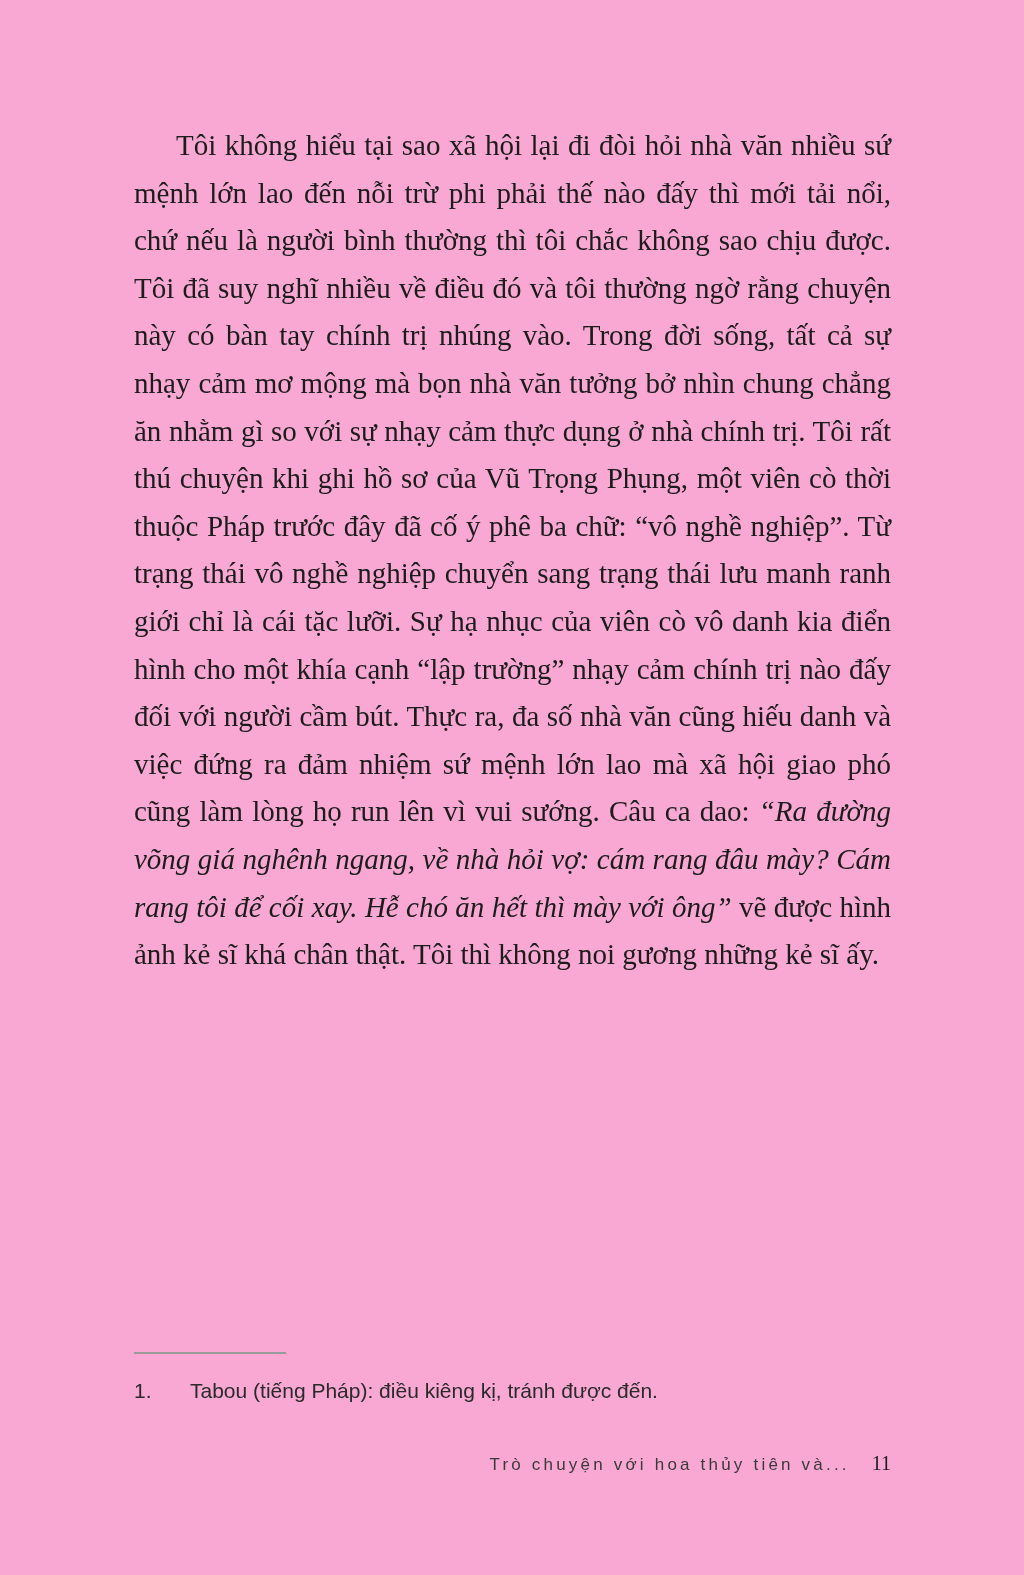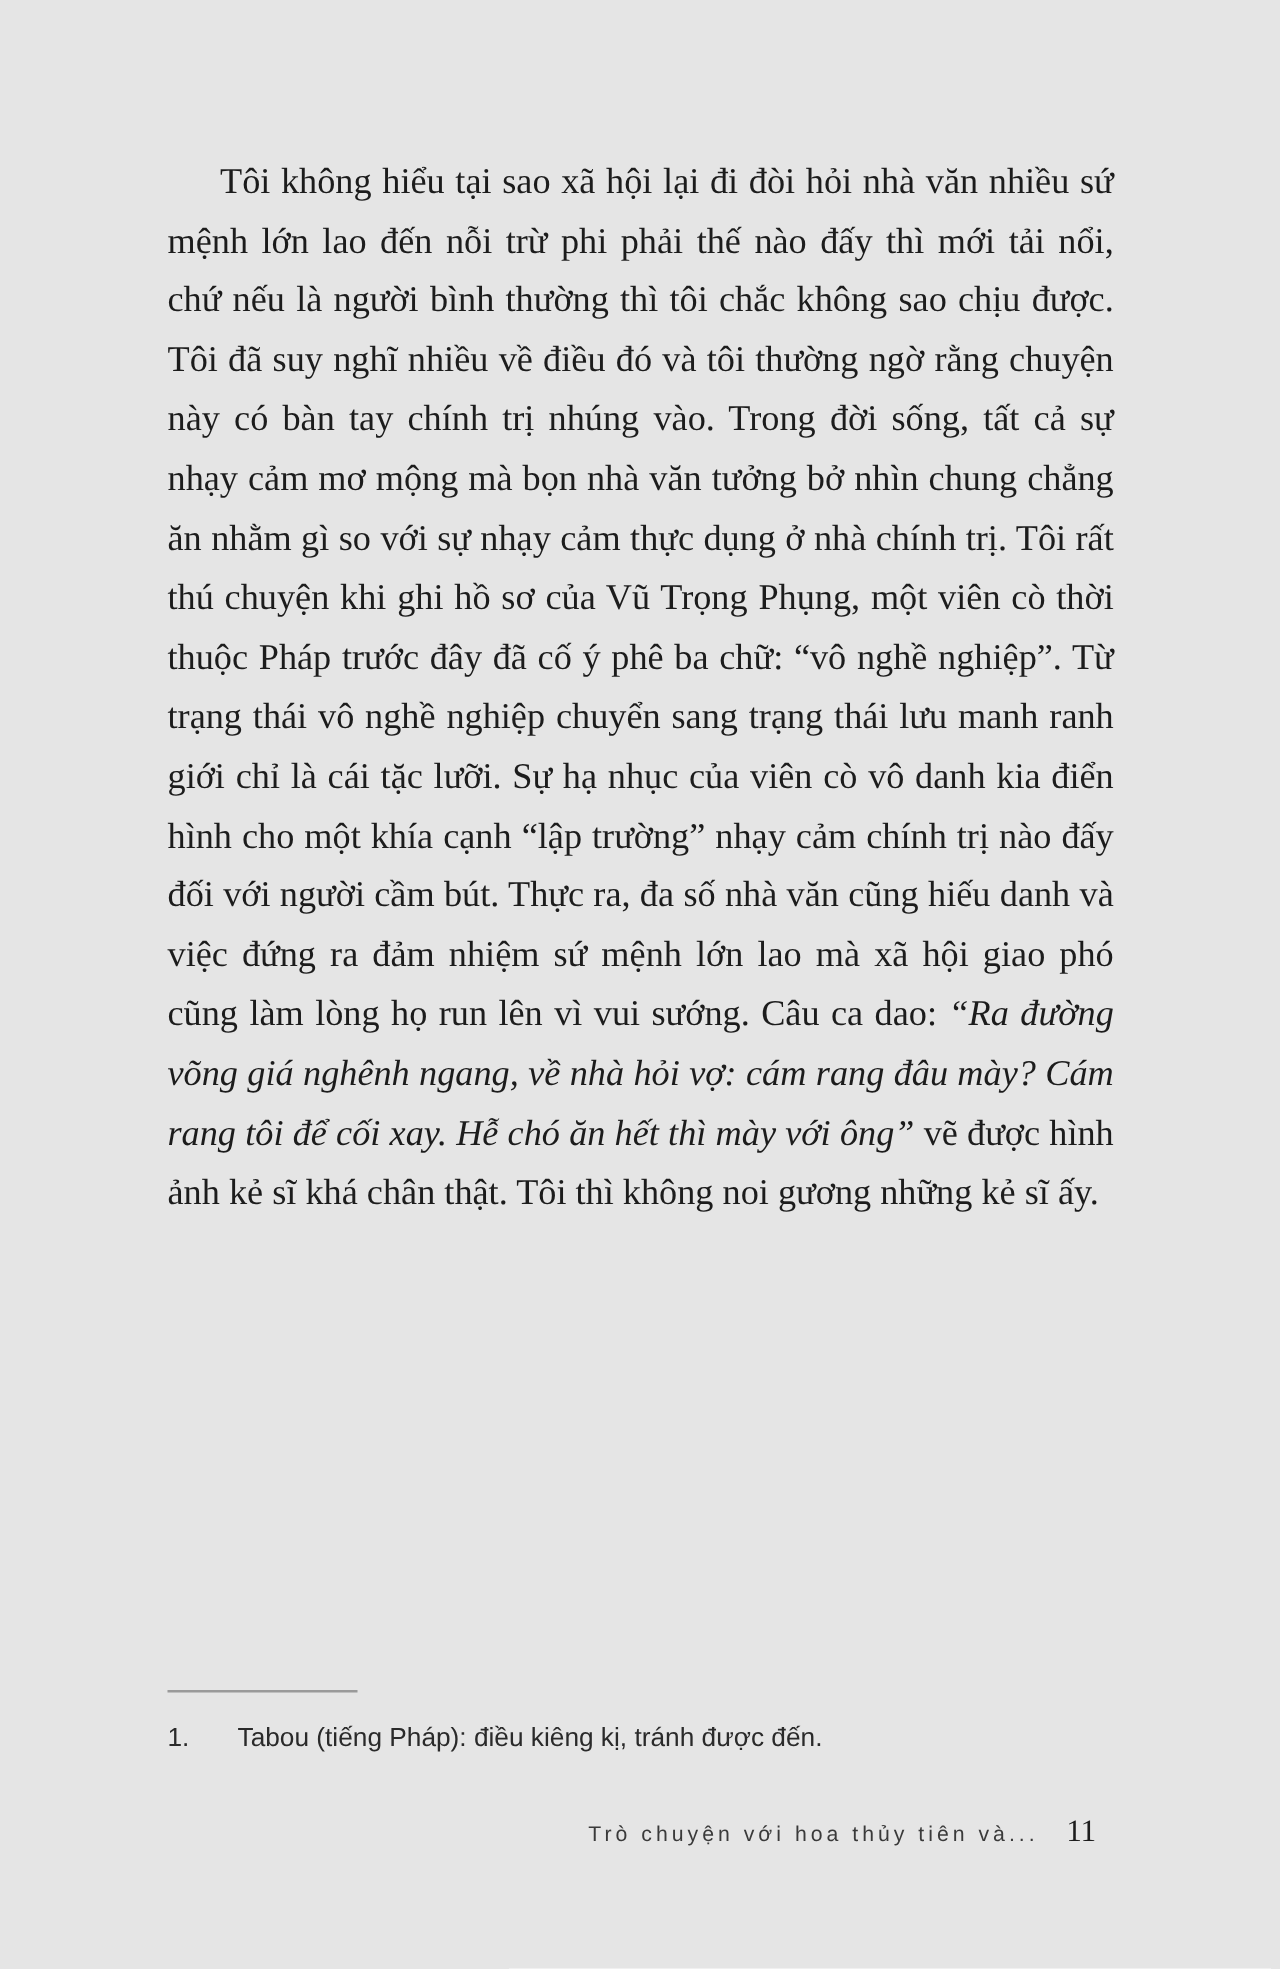--- a/index.html
+++ b/index.html
@@ -5,21 +5,21 @@
   * { margin: 0; padding: 0; box-sizing: border-box; }
 
   html, body {
     background: #ffffff;
   }
 
   .page {
     position: relative;
     width: 1024px;
     height: 1575px;
-    background: #e5e5e5;
+    background: #f9a8d4;
     overflow: hidden;
     font-family: "Liberation Serif", "DejaVu Serif", serif;
     color: #1c1c1c;
   }
 
   .text-block {
     position: absolute;
     top: 122px;
     left: 134px;
     width: 757px;
@@ -71,36 +71,36 @@
     flex: 0 0 56px;
   }
 
   .fn-text {
     flex: 1;
   }
 
   .footer {
     position: absolute;
     top: 1452px;
-    right: 147px;
+    right: 133px;
     display: flex;
     align-items: baseline;
     gap: 22px;
   }
 
   .running-title {
     font-family: "Liberation Sans", "DejaVu Sans", sans-serif;
     font-size: 17px;
     letter-spacing: 3.2px;
     color: #3a3a3a;
   }
 
   .page-number {
     font-family: "Liberation Serif", "DejaVu Serif", serif;
-    font-size: 25px;
+    font-size: 20px;
     color: #1c1c1c;
   }
 </style>
 </head>
 <body>
 
 <div class="page">
 
   <div class="text-block">
     <p class="para"><span>Tôi không hiểu tại sao xã hội lại đi đòi hỏi nhà văn nhiều sứ mệnh lớn lao đến nỗi trừ phi phải thế nào đấy thì mới tải nổi, chứ nếu là người bình thường thì tôi chắc không sao chịu được. Tôi đã suy nghĩ nhiều về điều đó và tôi thường ngờ rằng chuyện này có bàn tay chính trị nhúng vào. Trong đời sống, tất cả sự nhạy cảm mơ mộng mà bọn nhà văn tưởng bở nhìn chung chẳng ăn nhằm gì so với sự nhạy cảm thực dụng ở nhà chính trị. Tôi rất thú chuyện khi ghi hồ sơ của Vũ Trọng Phụng, một viên cò thời thuộc Pháp trước đây đã cố ý phê ba chữ: “vô nghề nghiệp”. Từ trạng thái vô nghề nghiệp chuyển sang trạng thái lưu manh ranh giới chỉ là cái tặc lưỡi. Sự hạ nhục của viên cò vô danh kia điển hình cho một khía cạnh “lập trường” nhạy cảm chính trị nào đấy đối với người cầm bút. Thực ra, đa số nhà văn cũng hiếu danh và việc đứng ra đảm nhiệm sứ mệnh lớn lao mà xã hội giao phó cũng làm lòng họ run lên vì vui sướng. Câu ca dao: </span><span class="italic">“Ra đường võng giá nghênh ngang, về nhà hỏi vợ: cám rang đâu mày? Cám rang tôi để cối xay. Hễ chó ăn hết thì mày với ông”</span><span> vẽ được hình ảnh kẻ sĩ khá chân thật. Tôi thì không noi gương những kẻ sĩ ấy.</span></p>

